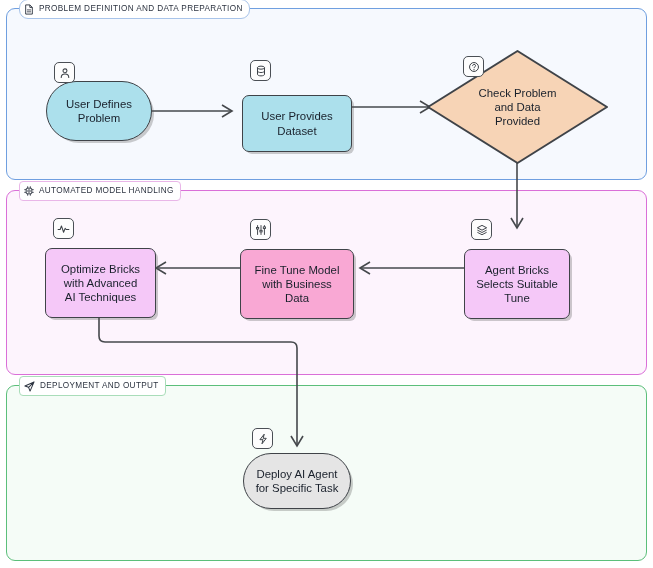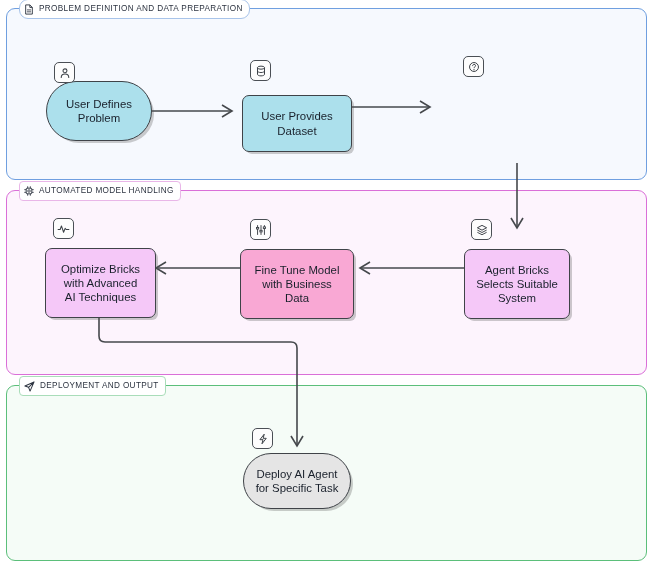--- a/index.html
+++ b/index.html
@@ -212,33 +212,43 @@
     </div>
   </div>
   <div class="badge" style="left:250px; top:60px;">
     <svg width="12" height="12" viewBox="0 0 14 14">
       <ellipse cx="7" cy="3.1" rx="4.1" ry="1.8" fill="none" stroke="#3a3f45" stroke-width="1.15"></ellipse>
       <path d="M2.9 3.1 v7.8 c0,1 1.85,1.8 4.1,1.8 s4.1-0.8 4.1-1.8 V3.1" fill="none" stroke="#3a3f45" stroke-width="1.15"></path>
       <path d="M2.9 7 c0,1 1.85,1.8 4.1,1.8 s4.1-0.8 4.1-1.8" fill="none" stroke="#3a3f45" stroke-width="1.1"></path>
     </svg>
   </div>
 
+  <div class="node node-diamond" style="left:425px; top:48px; width:185px; height:118px; display:flex; align-items:center; justify-content:center; z-index:3;">
+    <svg class="diamond-shape" viewBox="0 0 185 118" preserveAspectRatio="none">
+      <polygon points="92.5,3 182,59 92.5,115 3,59" fill="#f7d4b6" stroke="#3f4348" stroke-width="2" stroke-linejoin="round"></polygon>
+    </svg>
+    <div class="diamond-text">
+      <span>Check Problem</span><br>
+      <span>and Data</span><br>
+      <span>Provided</span>
+    </div>
+  </div>
   <div class="badge" style="left:463px; top:56px;">
     <svg width="12" height="12" viewBox="0 0 14 14">
       <circle cx="7" cy="7" r="5.2" fill="none" stroke="#3a3f45" stroke-width="1.15"></circle>
       <path d="M5.4 5.5 c0-1 0.8-1.6 1.7-1.6 c1,0 1.7,0.6 1.7,1.5 c0,1.2 -1.6,1.3 -1.6,2.5" fill="none" stroke="#3a3f45" stroke-width="1.15" stroke-linecap="round"></path>
       <circle cx="7" cy="10.1" r="0.72" fill="#3a3f45"></circle>
     </svg>
   </div>
 
   <div class="node node-rect" style="left:464px; top:233px; width:106px; height:70px; background:#f5c8f8; z-index:3;">
     <div class="label">
       <span>Agent Bricks</span><br>
       <span>Selects Suitable</span><br>
-      <span>System</span>
+      <span>Tune</span>
     </div>
   </div>
   <div class="badge" style="left:471px; top:219px;">
     <svg width="12" height="12" viewBox="0 0 14 14">
       <path d="M7 1.6 L12.4 4.4 L7 7.2 L1.6 4.4 Z" fill="none" stroke="#3a3f45" stroke-width="1.15" stroke-linejoin="round"></path>
       <path d="M1.6 7.1 L7 9.9 L12.4 7.1" fill="none" stroke="#3a3f45" stroke-width="1.1" stroke-linejoin="round"></path>
       <path d="M1.6 9.7 L7 12.5 L12.4 9.7" fill="none" stroke="#3a3f45" stroke-width="1.1" stroke-linejoin="round"></path>
     </svg>
   </div>
 

